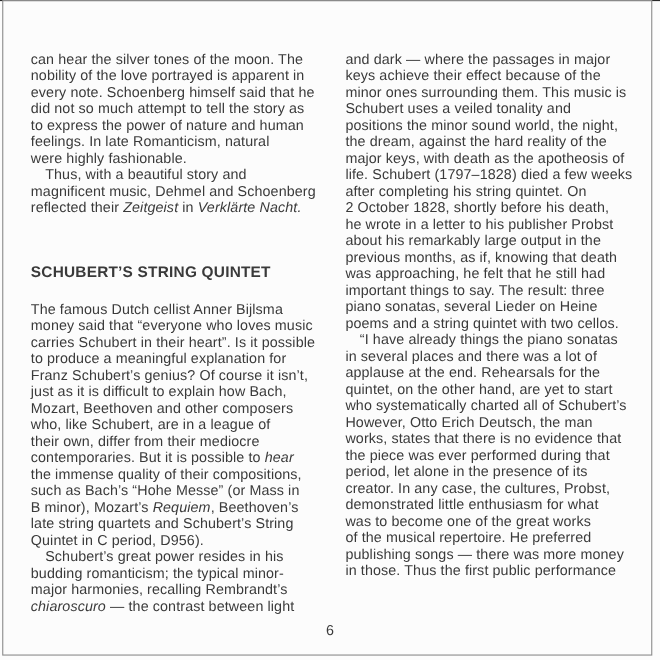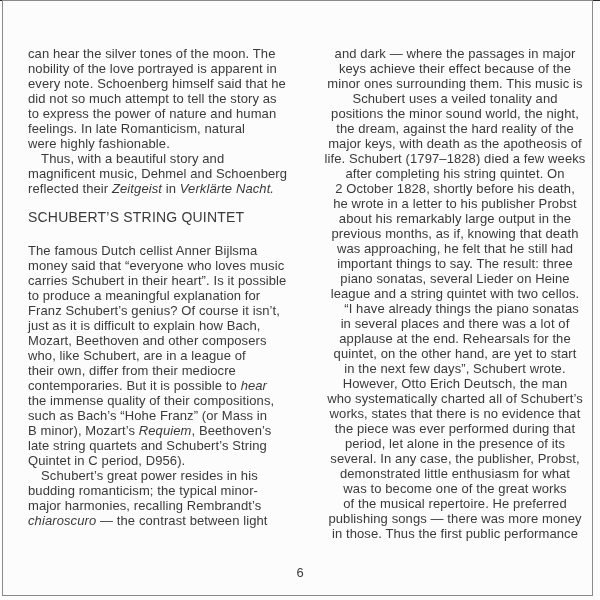--- a/index.html
+++ b/index.html
@@ -38,27 +38,27 @@
   }
   .col {
     position: absolute;
     top: 46px;
     width: 282px;
     font-size: 13px;
     line-height: 15px;
     letter-spacing: 0.1px;
   }
   .col-left  { left: 28px; }
-  .col-right { left: 314px; text-align: center; }
+  .col-right { left: 314px; }
   .block { margin: 0; }
   .block.heading {
-    font-weight: normal;
+    font-weight: bold;
     font-size: 14px;
     letter-spacing: 0.2px;
-    margin-top: 14px;
+    margin-top: 44px;
     margin-bottom: 18px;
     line-height: 15px;
   }
   .line {
     white-space: pre;
     height: 15px;
   }
   .page-number {
     position: absolute;
     left: 0;
@@ -98,21 +98,21 @@
         <div class="line">money said that “everyone who loves music</div>
         <div class="line">carries Schubert in their heart”. Is it possible</div>
         <div class="line">to produce a meaningful explanation for</div>
         <div class="line">Franz Schubert’s genius? Of course it isn’t,</div>
         <div class="line">just as it is difficult to explain how Bach,</div>
         <div class="line">Mozart, Beethoven and other composers</div>
         <div class="line">who, like Schubert, are in a league of</div>
         <div class="line">their own, differ from their mediocre</div>
         <div class="line">contemporaries. But it is possible to <i>hear</i></div>
         <div class="line">the immense quality of their compositions,</div>
-        <div class="line">such as Bach’s “Hohe Franz” (or Mass in</div>
+        <div class="line">such as Bach’s “Hohe Messe” (or Mass in</div>
         <div class="line">B minor), Mozart’s <i>Requiem</i>, Beethoven’s</div>
         <div class="line">late string quartets and Schubert’s String</div>
         <div class="line">Quintet in C period, D956).</div>
       </div>
       <div class="block para">
         <div class="line"> Schubert’s great power resides in his</div>
         <div class="line">budding romanticism; the typical minor-</div>
         <div class="line">major harmonies, recalling Rembrandt’s</div>
         <div class="line"><i>chiaroscuro</i> — the contrast between light</div>
       </div>
@@ -128,34 +128,33 @@
         <div class="line">major keys, with death as the apotheosis of</div>
         <div class="line">life. Schubert (1797–1828) died a few weeks</div>
         <div class="line">after completing his string quintet. On</div>
         <div class="line">2 October 1828, shortly before his death,</div>
         <div class="line">he wrote in a letter to his publisher Probst</div>
         <div class="line">about his remarkably large output in the</div>
         <div class="line">previous months, as if, knowing that death</div>
         <div class="line">was approaching, he felt that he still had</div>
         <div class="line">important things to say. The result: three</div>
         <div class="line">piano sonatas, several Lieder on Heine</div>
-        <div class="line">league and a string quintet with two cellos.</div>
+        <div class="line">poems and a string quintet with two cellos.</div>
       </div>
       <div class="block para">
         <div class="line"> “I have already things the piano sonatas</div>
         <div class="line">in several places and there was a lot of</div>
         <div class="line">applause at the end. Rehearsals for the</div>
         <div class="line">quintet, on the other hand, are yet to start</div>
-        <div class="line">in the next few days”, Schubert wrote.</div>
+        <div class="line">who systematically charted all of Schubert’s</div>
         <div class="line">However, Otto Erich Deutsch, the man</div>
-        <div class="line">who systematically charted all of Schubert’s</div>
         <div class="line">works, states that there is no evidence that</div>
         <div class="line">the piece was ever performed during that</div>
         <div class="line">period, let alone in the presence of its</div>
-        <div class="line">several. In any case, the publisher, Probst,</div>
+        <div class="line">creator. In any case, the cultures, Probst,</div>
         <div class="line">demonstrated little enthusiasm for what</div>
         <div class="line">was to become one of the great works</div>
         <div class="line">of the musical repertoire. He preferred</div>
         <div class="line">publishing songs — there was more money</div>
         <div class="line">in those. Thus the first public performance</div>
       </div>
     </div>
   <div class="page-number">6</div>
 </div>
 

